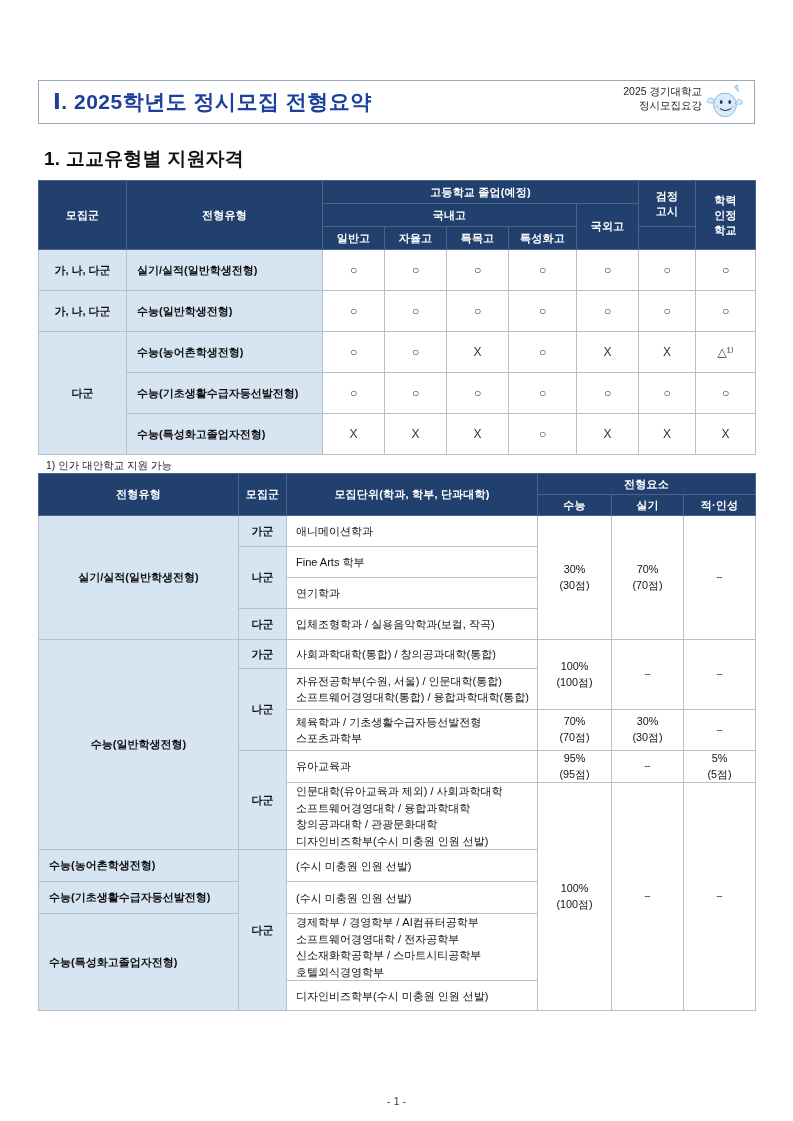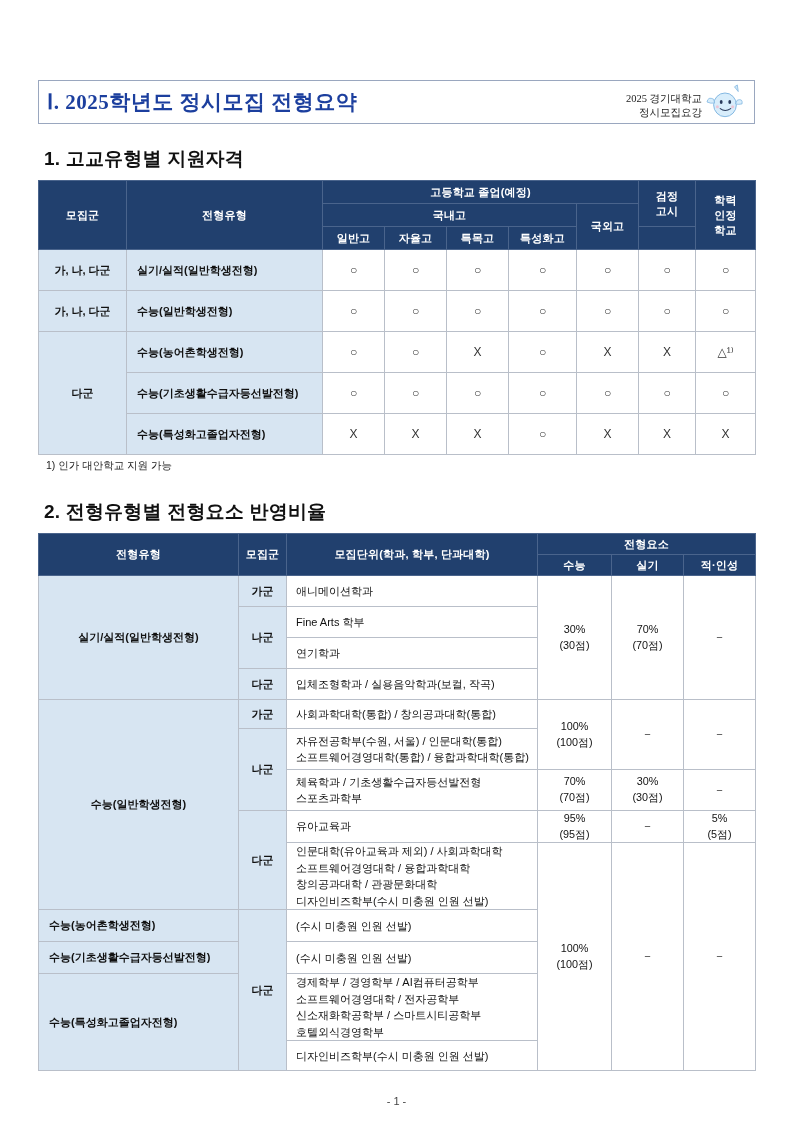--- a/index.html
+++ b/index.html
@@ -15,34 +15,33 @@
   }
   .page { padding: 80px 38px 0 38px; width: 793px; }
 
   
   .title-bar {
     border: 1px solid #9aa7bf;
     height: 44px;
     display: flex;
     align-items: center;
     justify-content: space-between;
-    padding: 0 6px 0 8px;
+    padding: 0 6px 0 14px;
     margin-bottom: 22px;
-    font-family: Liberation Serif, serif;
   }
   .title-text {
     font-size: 21px;
     font-weight: bold;
     color: #1c3f9e;
     letter-spacing: 0.5px;
     white-space: nowrap;
   }
   .title-right {
     display: flex;
-    align-items: flex-end;
+    align-items: flex-start;
     gap: 4px;
     padding-right: 4px;
   }
   .title-right-text {
     font-size: 10.5px;
     line-height: 1.35;
     color: #222;
     text-align: right;
     white-space: nowrap;
   }
@@ -242,21 +241,20 @@
         <td class="mark">○</td>
         <td class="mark">X</td>
         <td class="mark">X</td>
         <td class="mark">X</td>
       </tr>
     </tbody>
   </table>
 
   <div class="footnote">1) 인가 대안학교 지원 가능</div>
 
-  <div class="sec-head second">2. 전형유형별 전형요소 반영비율</div>
 
   <table class="t2">
     <colgroup>
       <col style="width:200px">
         <col style="width:48px">
         <col style="width:251px">
       <col style="width:74px">
         <col style="width:72px">
         <col style="width:72px">
     </colgroup>

